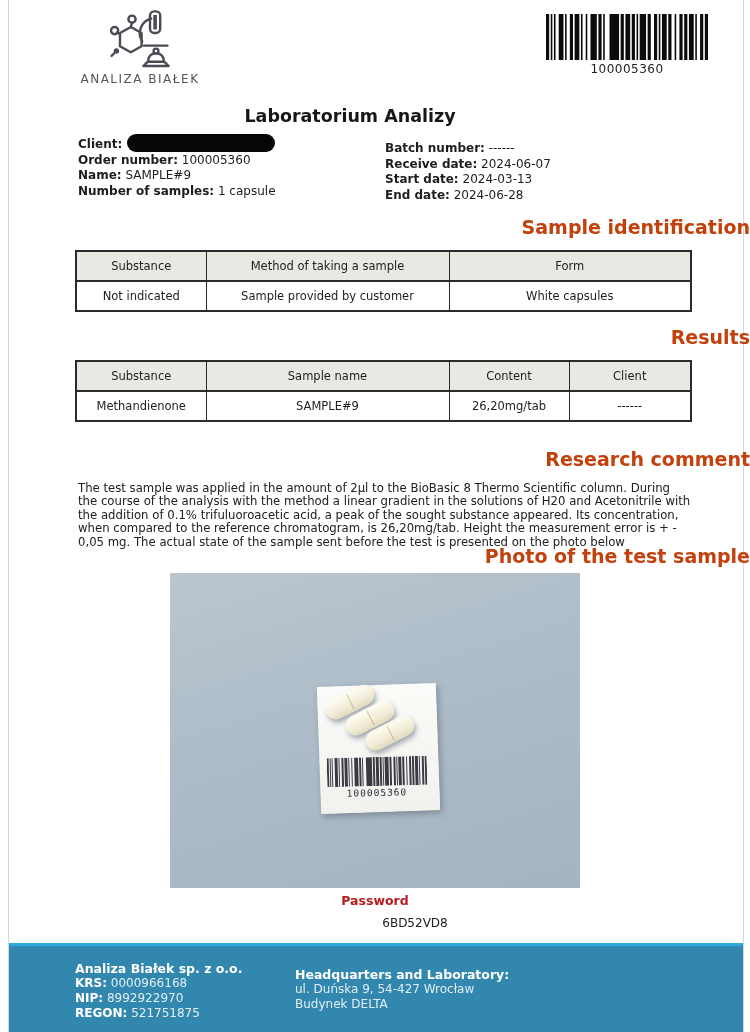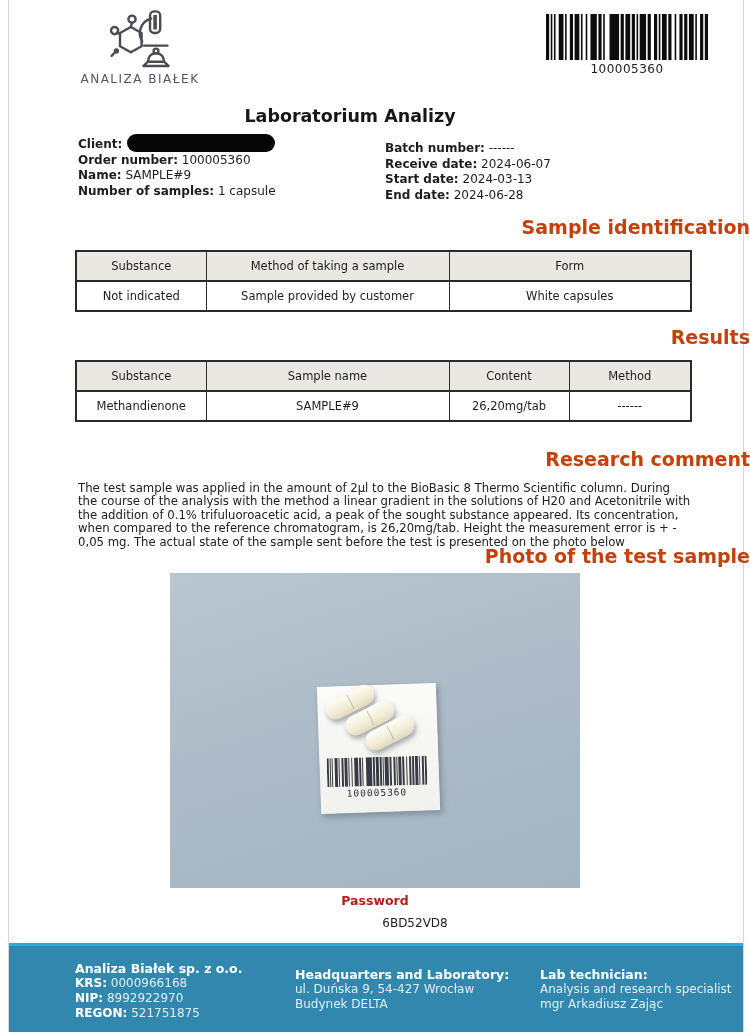--- a/index.html
+++ b/index.html
@@ -68,21 +68,21 @@
 
   .password-label{position:absolute;left:0;top:893px;width:750px;text-align:center;
     font-size:12.5px;font-weight:bold;color:#b91c1c;}
   .password-value{position:absolute;left:0;top:916px;width:750px;text-align:center;
     font-size:12px;color:#222;margin-left:40px;}
 
   
   .footer{position:absolute;left:9px;top:943px;width:734px;height:89px;
     background:#3187ae;border-top:3px solid #2ea7dc;box-sizing:border-box;}
   .footer-col{position:absolute;font-size:12px;line-height:15px;color:#e3eff6;white-space:nowrap;}
-  .footer-col .ft-title{font-weight:bold;color:#ffffff;font-size:12.5px;}
+  .footer-col .ft-title{font-weight:bold;color:#ffffff;font-size:12.5px;text-align:right;}
   .footer-col b{font-weight:bold;color:#ffffff;}
   .fc-company{left:66px;top:15px;}
   .fc-hq{left:286px;top:21px;}
   .fc-tech{left:531px;top:21px;}
 
   svg{display:block;}
 </style>
 </head>
 <body>
 
@@ -187,21 +187,21 @@
       <col style="width:130px">
       <col style="width:243px">
       <col style="width:120px">
       <col style="width:122px">
     </colgroup>
   <tbody>
       <tr>
     <th>Substance</th>
     <th>Sample name</th>
     <th>Content</th>
-    <th>Method</th>
+    <th>Client</th>
   </tr>
   <tr>
     <td>Methandienone</td>
     <td>SAMPLE#9</td>
     <td>26,20mg/tab</td>
     <td>------</td>
   </tr>
 </tbody>
   </table>
 
@@ -259,18 +259,13 @@
     <div class="ft-title">Analiza Białek sp. z o.o.</div>
     <div><b>KRS:</b> <span>0000966168</span></div>
     <div><b>NIP:</b> <span>8992922970</span></div>
     <div><b>REGON:</b> <span>521751875</span></div>
   </div>
   <div class="footer-col fc-hq">
     <div class="ft-title">Headquarters and Laboratory:</div>
     <div>ul. Duńska 9, 54-427 Wrocław</div>
     <div>Budynek DELTA</div>
   </div>
-  <div class="footer-col fc-tech">
-    <div class="ft-title">Lab technician:</div>
-    <div>Analysis and research specialist</div>
-    <div>mgr Arkadiusz Zając</div>
-  </div>
 </div>
 
 </body></html>

